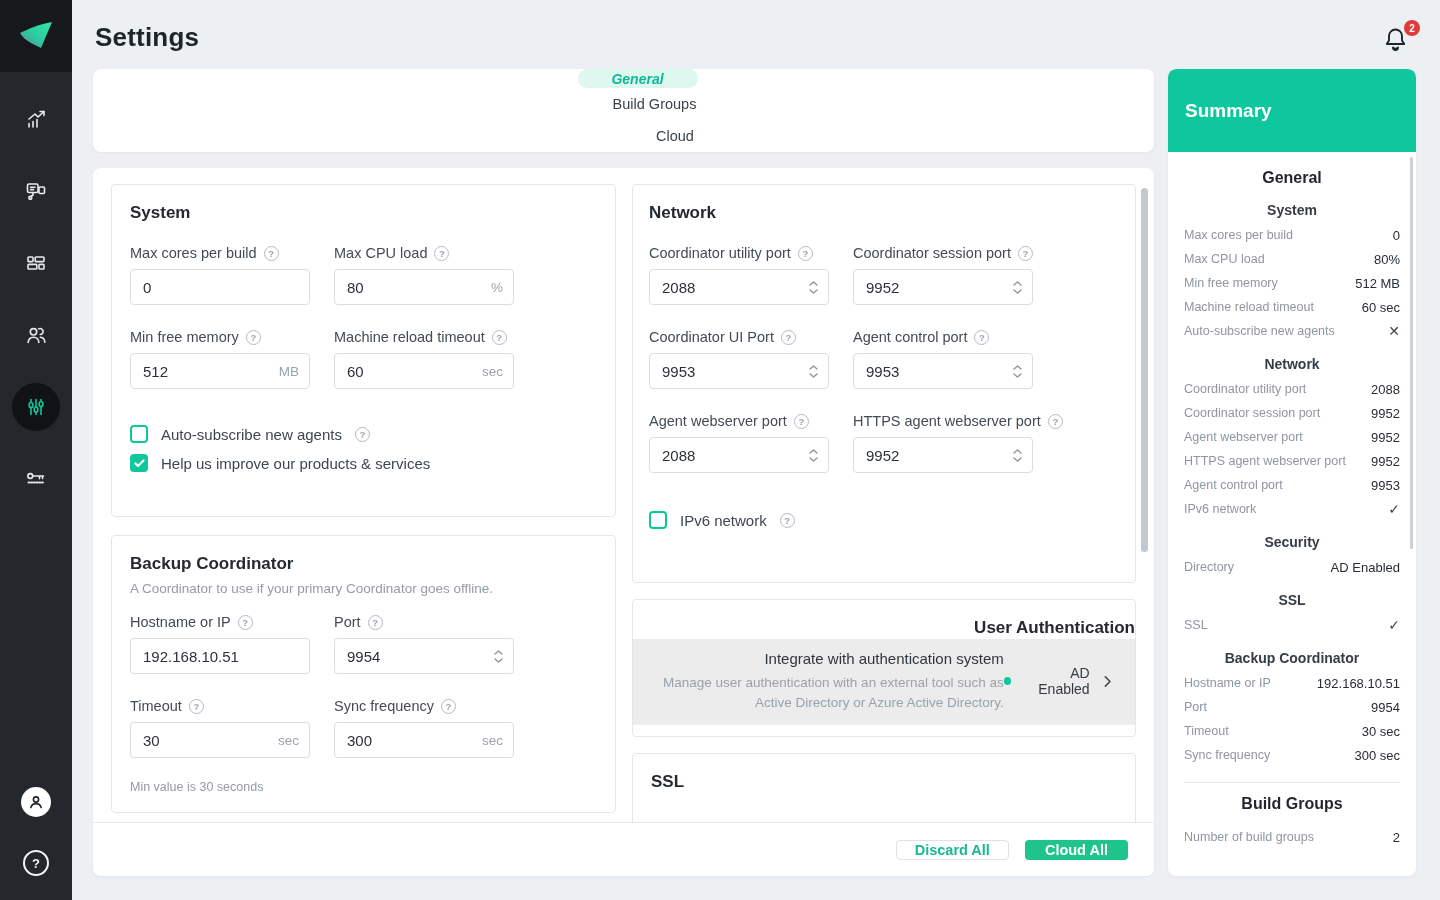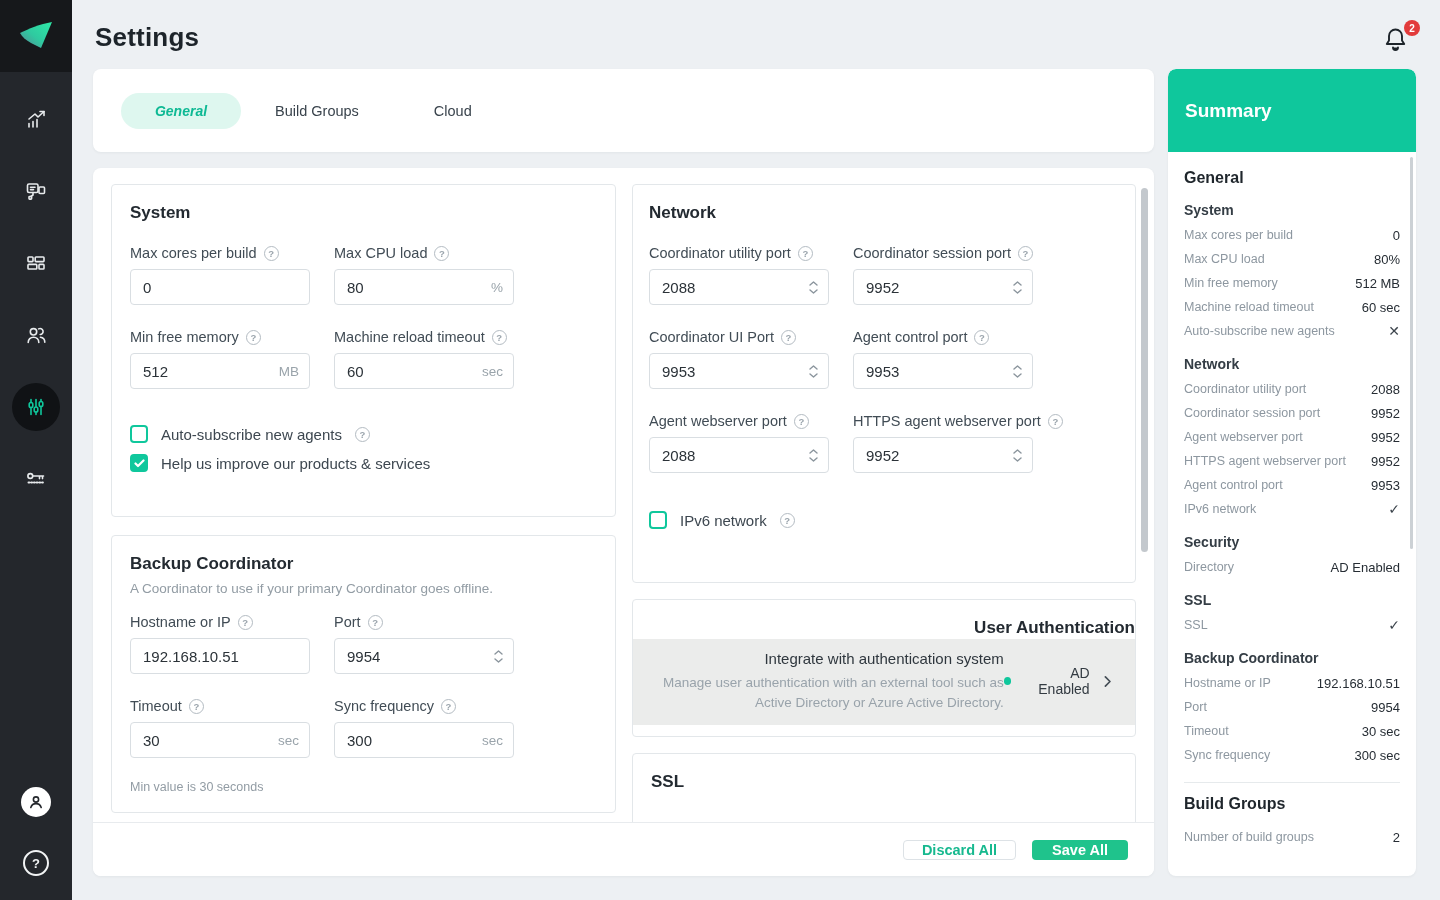--- a/index.html
+++ b/index.html
@@ -23,21 +23,21 @@
   .avatar-circle { width:30px; height:30px; background:#fff; border-radius:50%; display:flex; align-items:center; justify-content:center; cursor:pointer; }
   .help-circle { width:26px; height:26px; border:2px solid #f2f4f5; color:#f2f4f5; border-radius:50%; display:flex; align-items:center; justify-content:center; font-size:13px; font-weight:700; cursor:pointer; margin:33px 0 24px 0; }
 
   
   .page-title { position:absolute; left:95px; top:22px; font-size:26px; font-weight:700; letter-spacing:.2px; color:#1d242a; }
   .bell-wrap { position:absolute; left:1382px; top:25px; width:34px; height:34px; cursor:pointer; }
   .bell-wrap svg { stroke:#1d242a; fill:none; stroke-width:1.9; stroke-linecap:round; stroke-linejoin:round; }
   .badge { position:absolute; right:-4px; top:-5px; min-width:16px; height:16px; border-radius:8px; background:var(--c-badge,#e23b3b); color:#fff; font-size:10px; font-weight:700; display:flex; align-items:center; justify-content:center; padding:0 4px; }
 
   
-  .card { background:#fff; border-radius:8px; box-shadow:0 1px 3px rgba(16,30,40,.05); }
+  .card { background:#fff; border-radius:8px; box-shadow:0 1px 3px rgba(16,30,40,.05);flex-direction:column; }
   .tabbar { position:absolute; left:93px; top:69px; width:1061px; height:83px; display:flex; align-items:center; padding-left:28px; }
   .tab-pill { width:120px; height:36px; border-radius:18px; background:var(--c-accent-light,#def7ef); color:#0eb994; display:flex; align-items:center; justify-content:center; font-size:14px; font-weight:700; font-style:italic; cursor:pointer; }
   .tab { margin-left:34px; font-size:14.5px; color:#39434c; cursor:pointer; padding:8px 0; }
   .tab.cloud { margin-left:75px; }
 
   .main-panel { position:absolute; left:93px; top:168px; width:1061px; height:708px; overflow:hidden; }
   .scroll-area { position:absolute; left:0; top:0; width:1061px; height:654px; overflow:hidden; display:flex; gap:16px; padding:16px 18px; }
   .col-left { width:505px; flex:none; }
   .col-right { width:504px; flex:none; }
   .scard { border:1px solid var(--c-border,#e3e7ea); border-radius:4px; background:#fff; padding:18px 20px 20px 18px; }
@@ -75,21 +75,21 @@
   .main-footer { position:absolute; left:0; bottom:0; width:1061px; height:54px; background:#fff; border-top:1px solid #e8ebee; display:flex; align-items:center; justify-content:flex-end; gap:16px; padding-right:26px; }
   .btn { height:20px; border-radius:4px; font-family:"Liberation Sans",sans-serif; font-size:14.5px; font-weight:700; display:flex; align-items:center; justify-content:center; cursor:pointer; border:none; }
   .btn-discard { background:#fff; border:1px solid #dde2e6; color:#17b98f; padding:0 18px; }
   .btn-save { background:var(--c-save,#1fc38c); color:#fff; padding:0 20px; }
 
   .thumb { position:absolute; border-radius:4px; }
   .main-thumb { left:1048px; top:20px; width:7px; height:364px; background:#c3c8cd; }
   .sum-thumb { right:3px; top:88px; width:3px; height:392px; background:#ccd1d5; }
 
   
-  .summary { position:absolute; left:1168px; top:69px; width:248px; height:807px; overflow:hidden; }
+  .summary { position:absolute; left:1168px; top:69px; width:248px; height:807px; overflow:hidden;text-align:center; }
   .summary-header { height:83px; background:var(--c-accent,#0fc79c); border-radius:8px 8px 0 0; display:flex; align-items:center; padding-left:17px; color:#fff; font-size:19px; font-weight:700; }
   .summary-body { padding:17px 16px 0 16px; }
   .sum-head { font-size:16px; font-weight:700; color:#1f262c; }
   .sum-subhead { font-size:14px; font-weight:700; color:#343d45; margin-top:13px; margin-bottom:5px; }
   .srow { display:flex; align-items:center; justify-content:space-between; height:24px; }
   .srow .sl { font-size:12.5px; color:#8d97a0; white-space:nowrap; }
   .srow .sv { font-size:13px; color:#262d34; white-space:nowrap; }
   .srow .sv.glyph { font-size:14px; color:#3c444c; }
   .sum-divider { border:none; border-top:1px solid #e6eaec; margin:15px 0 12px 0; }
   .sum-head2 { font-size:16px; font-weight:700; color:#1f262c; margin-bottom:12px; }
@@ -442,21 +442,21 @@
       <section class="scard" style="height:220px; margin-top:16px;">
         <div class="scard-title">SSL</div>
       </section>
     </div>
   </div>
 
   <div class="thumb main-thumb"></div>
 
   <footer class="main-footer">
     <button class="btn btn-discard">Discard All</button>
-    <button class="btn btn-save">Save All</button>
+    <button class="btn btn-save">Cloud All</button>
   </footer>
 </div>
 
 <aside class="summary card">
   <div class="summary-header">
     <span>Summary</span>
   </div>
   <div class="summary-body">
     <div class="sum-head">General</div>
 

